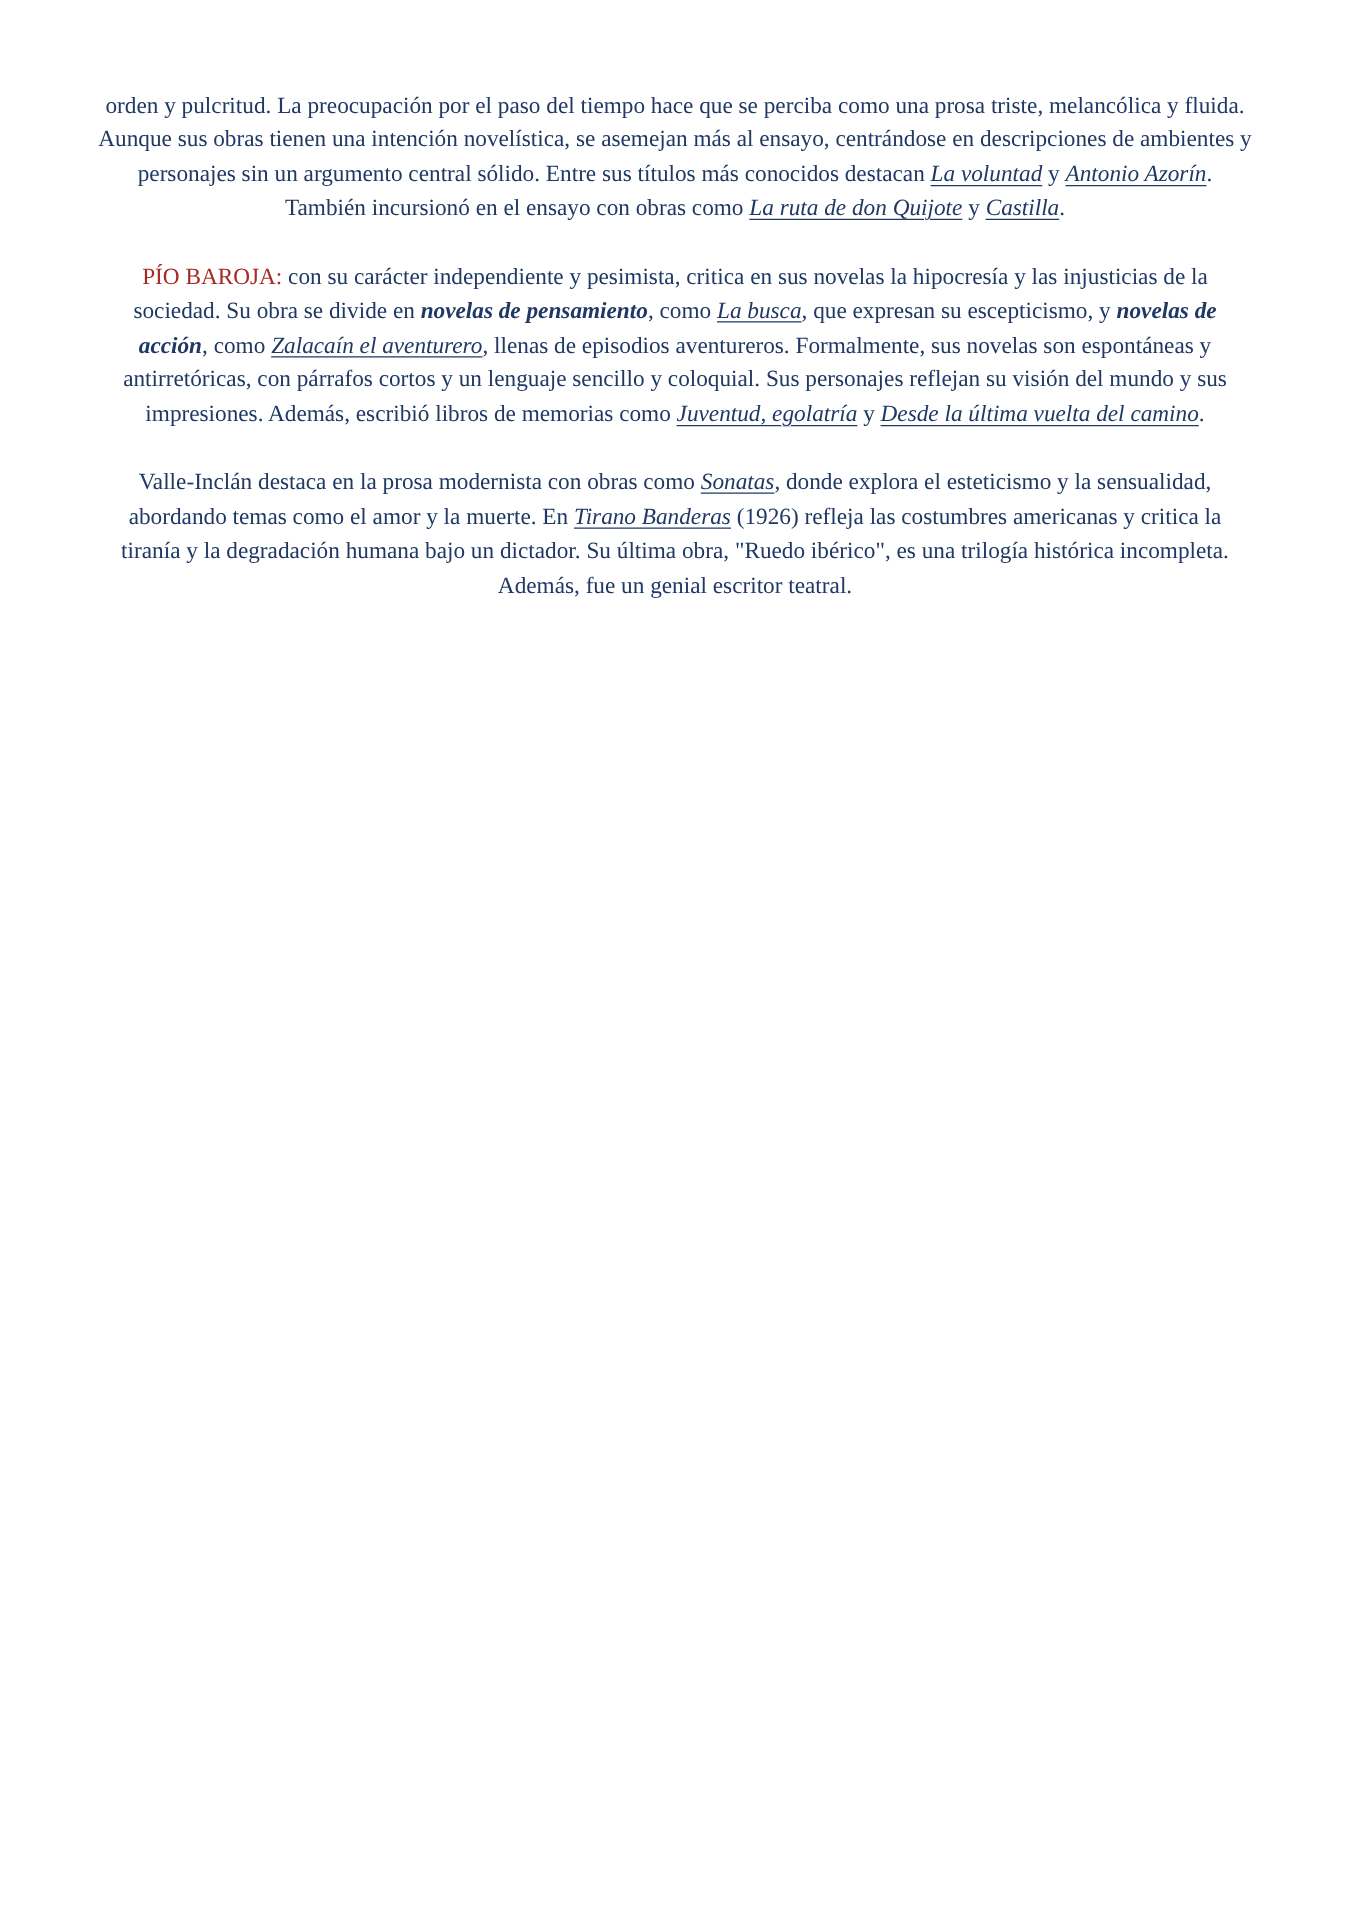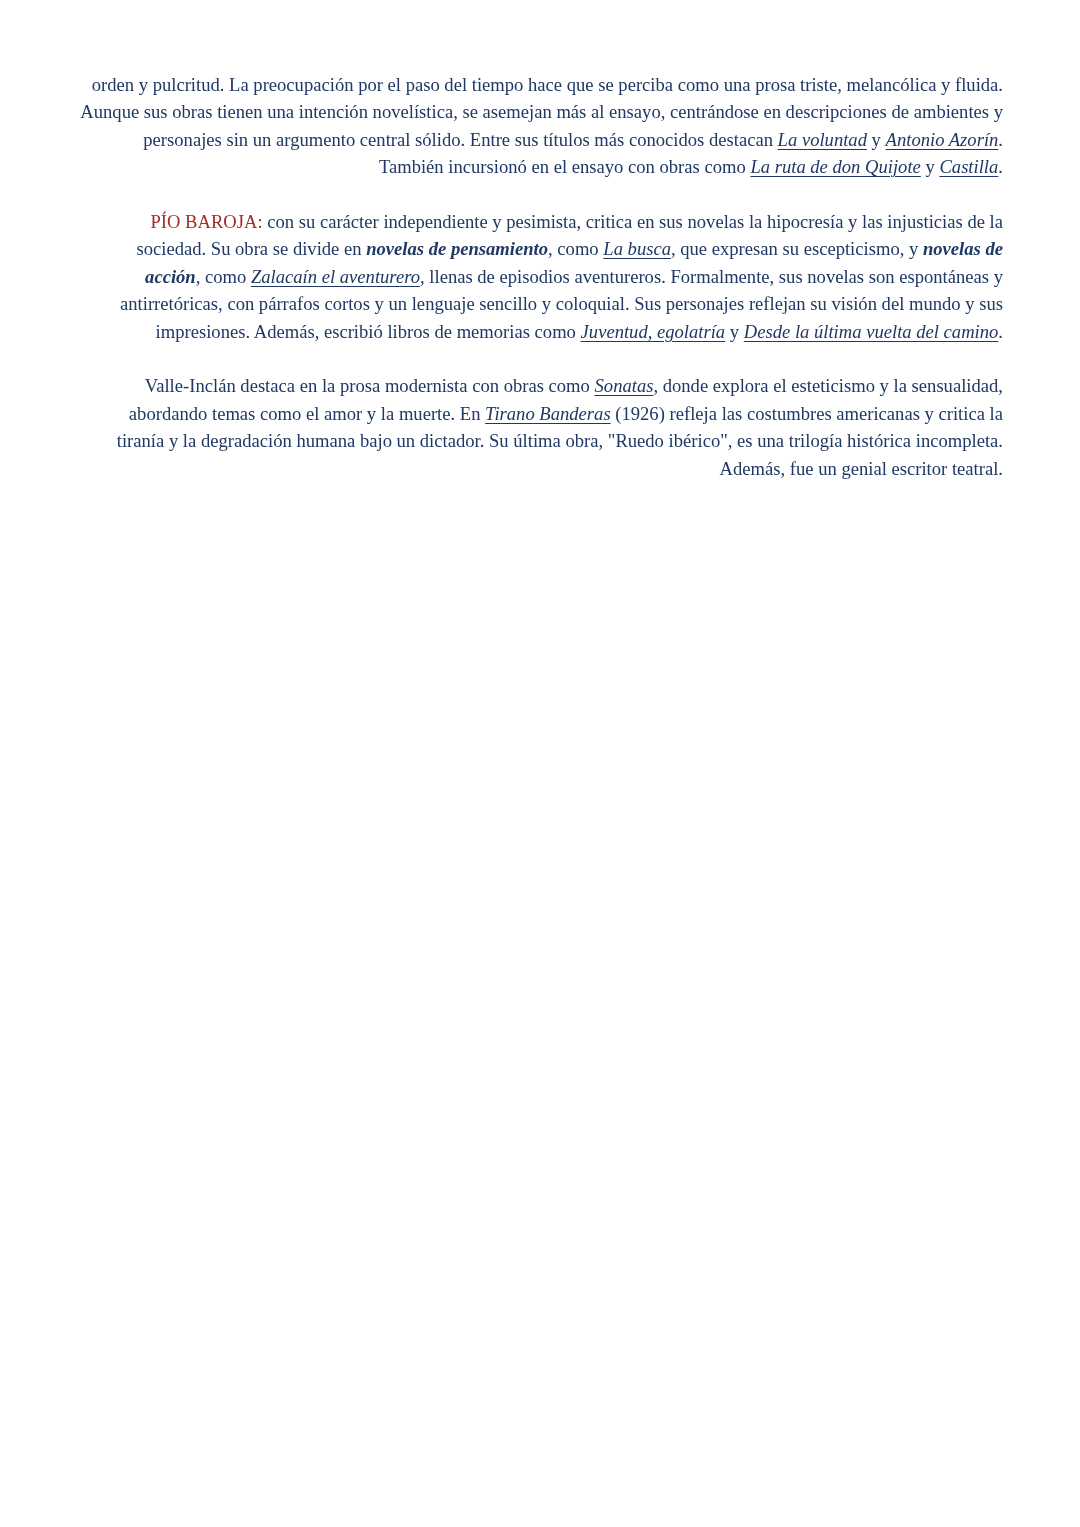--- a/index.html
+++ b/index.html
@@ -22,21 +22,21 @@
   }
   .doc-body {
     position: absolute;
     top: 71px;
     left: 77px;
     width: 926px;
     font-family: "Liberation Serif", "DejaVu Serif", serif;
     font-size: 18.6px;
     line-height: 27.4px;
     color: var(--ink);
-    text-align: right;
+    text-align: center;
   }
   p.para {
     margin: 0 0 27.4px 0;
     padding: 0;
   }
   p.para:last-child { margin-bottom: 0; margin-top: 16px; }
   .run-plain { }
   .run-bold { font-weight: bold; font-style: italic; }
   .run-title {
     font-style: italic;

